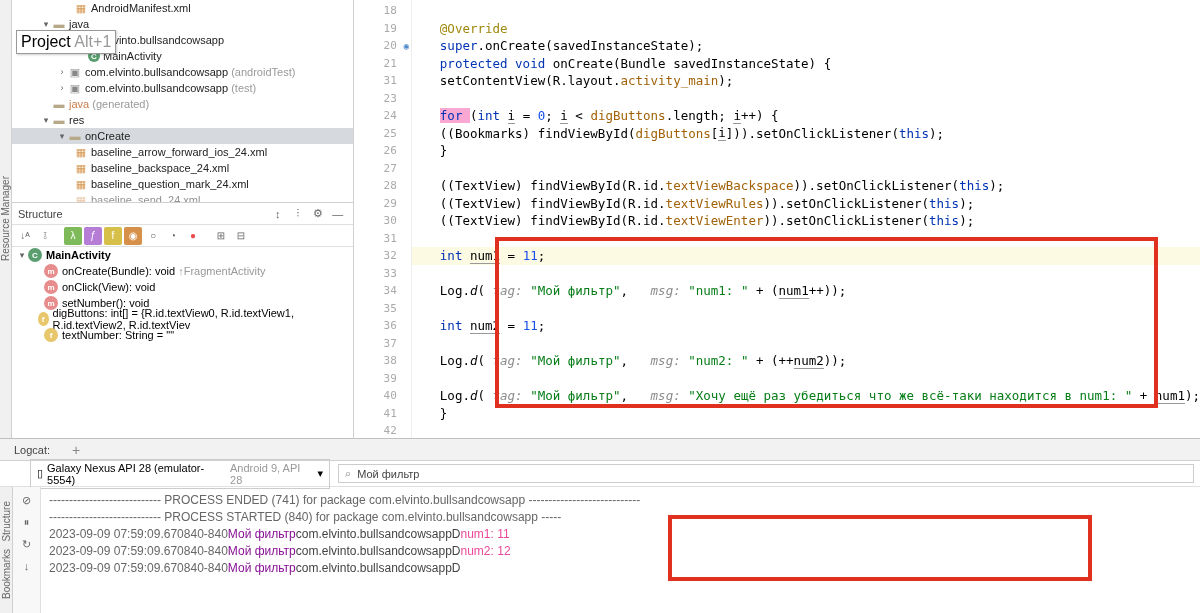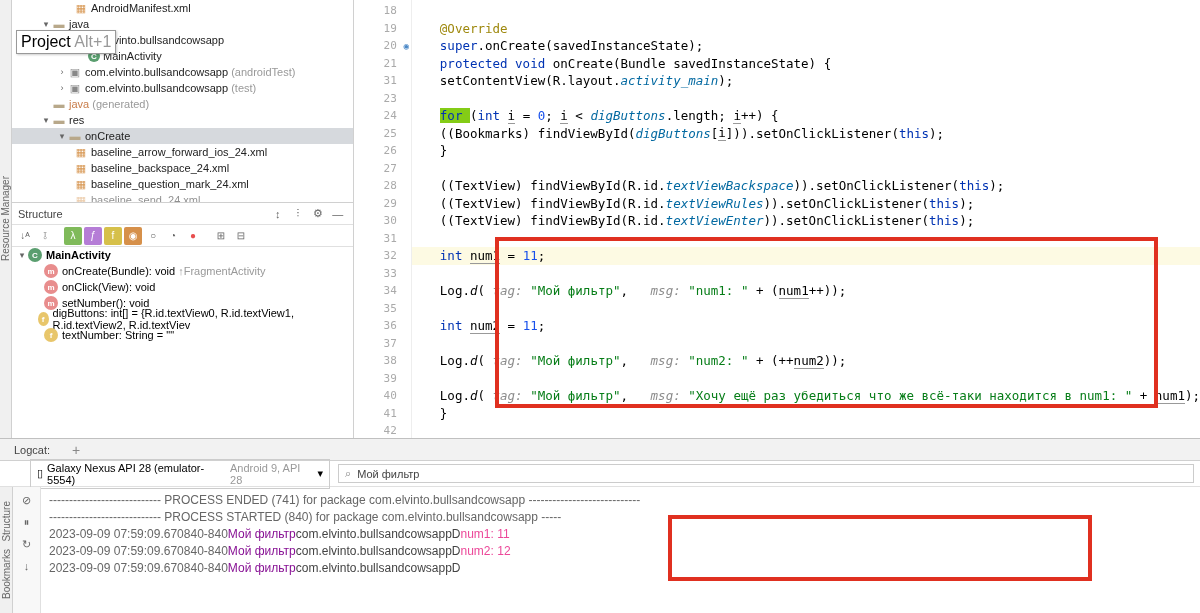--- a/index.html
+++ b/index.html
@@ -50,21 +50,21 @@
     .gutter-icon { position: absolute; right: 2px; font-size: 9px; }
     .code-area { flex: 1; font-family: 'Consolas', monospace; font-size: 12.5px; padding-top: 2px; overflow: hidden; position: relative; }
     .code-line { height: 17.5px; display: flex; align-items: center; white-space: pre; padding-left: 28px; }
     .code-line.hl { background: #fdfae3; }
     .kw { color: #0033b3; font-weight: normal; }
     .str { color: #067d17; }
     .num { color: #1750eb; }
     .annot { color: #9e880d; }
     .method { color: #000; }
     .method-i { font-style: italic; color: #000; }
-    .field { color: #0369a1; font-style: italic; }
+    .field { color: #a16207; }
     .comment { color: #8c8c8c; font-style: italic; }
     .underline { border-bottom: 1px solid #999; }
     
     .red-box-code { position: absolute; border: 4px solid #e03020; left: 495px; top: 237px; width: 663px; height: 171px; z-index: 5; pointer-events: none; }
     
     .bottom-area { flex: 1; display: flex; flex-direction: column; border-top: 1px solid #c0c0c0; }
     .logcat-tabs { display: flex; align-items: center; height: 22px; background: #f2f2f2; border-bottom: 1px solid #d0d0d0; padding: 0 6px; gap: 8px; }
     .logcat-tabs .tab { padding: 2px 8px; font-size: 11px; color: #444; }
     .logcat-tabs .tab.active { background: #fff; border: 1px solid #ccc; border-bottom: none; }
     .logcat-tabs .close { color: #888; font-size: 11px; }
@@ -296,21 +296,21 @@
             <span>42</span>
           </div>
       </div>
       <div class="code-area">
         <div class="code-line"></div>
         <div class="code-line"><span class="annot">@Override</span></div>
         <div class="code-line">    <span class="kw">super</span><span>.onCreate(savedInstanceState);</span></div>
         <div class="code-line"><span class="kw">protected void </span><span class="method">onCreate</span><span>(Bundle savedInstanceState) {</span></div>
         <div class="code-line">    <span>setContentView</span><span>(R.layout.</span><span class="field">activity_main</span><span>);</span></div>
         <div class="code-line"></div>
-        <div class="code-line">    <span class="kw" style="background:#84cc16">for </span><span>(</span><span class="kw">int </span><span class="underline">i</span><span> = </span><span class="num">0</span><span>; </span><span class="underline">i</span><span> &lt; </span><span class="field">digButtons</span><span>.length; </span><span class="underline">i</span><span>++) {</span></div>
+        <div class="code-line">    <span class="kw" style="background:#f9a8d4">for </span><span>(</span><span class="kw">int </span><span class="underline">i</span><span> = </span><span class="num">0</span><span>; </span><span class="underline">i</span><span> &lt; </span><span class="field">digButtons</span><span>.length; </span><span class="underline">i</span><span>++) {</span></div>
         <div class="code-line">        <span>((Bookmarks) findViewById(</span><span class="field">digButtons</span><span>[</span><span class="underline">i</span><span>])).setOnClickListener(</span><span class="kw">this</span><span>);</span></div>
         <div class="code-line">    <span>}</span></div>
         <div class="code-line"></div>
         <div class="code-line">    <span>((TextView) findViewById(R.id.</span><span class="field">textViewBackspace</span><span>)).setOnClickListener(</span><span class="kw">this</span><span>);</span></div>
         <div class="code-line">    <span>((TextView) findViewById(R.id.</span><span class="field">textViewRules</span><span>)).setOnClickListener(</span><span class="kw">this</span><span>);</span></div>
         <div class="code-line">    <span>((TextView) findViewById(R.id.</span><span class="field">textViewEnter</span><span>)).setOnClickListener(</span><span class="kw">this</span><span>);</span></div>
         <div class="code-line"></div>
         <div class="code-line hl">    <span class="kw">int </span><span class="underline">num1</span><span> = </span><span class="num">11</span><span>;</span></div>
         <div class="code-line"></div>
         <div class="code-line">    <span>Log.</span><span class="method-i">d</span><span>( </span><span class="comment">tag: </span><span class="str">"Мой фильтр"</span><span>,   </span><span class="comment">msg: </span><span class="str">"num1: "</span><span> + (</span><span class="underline">num1</span><span>++));</span></div>

